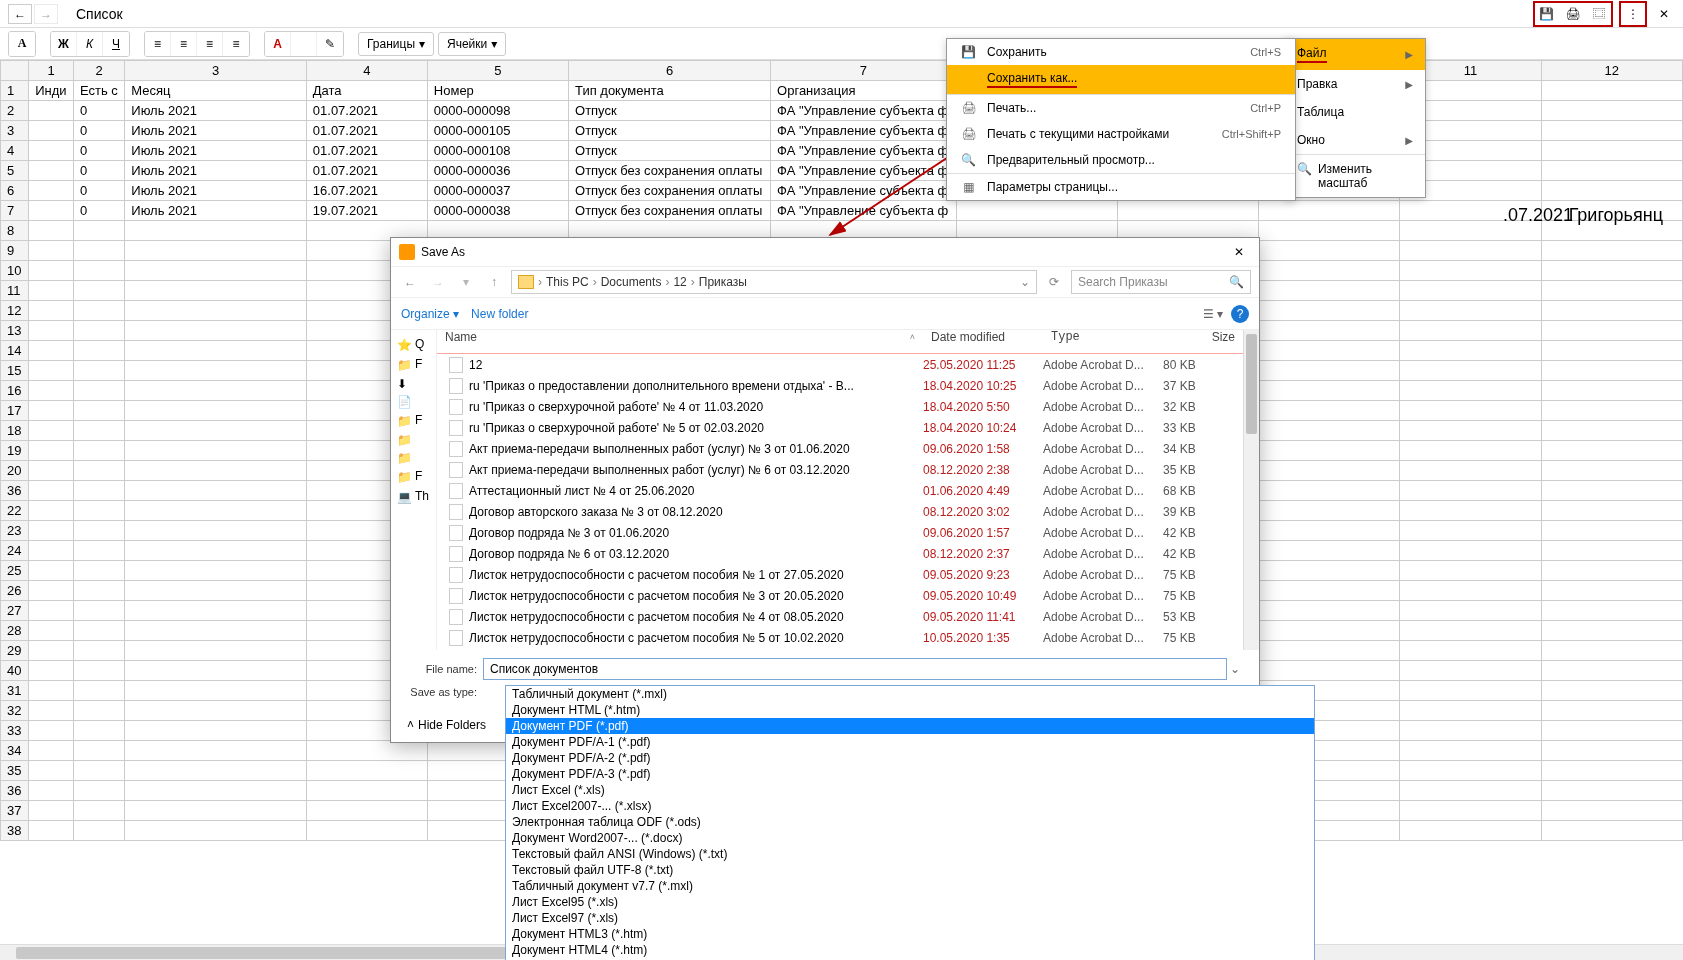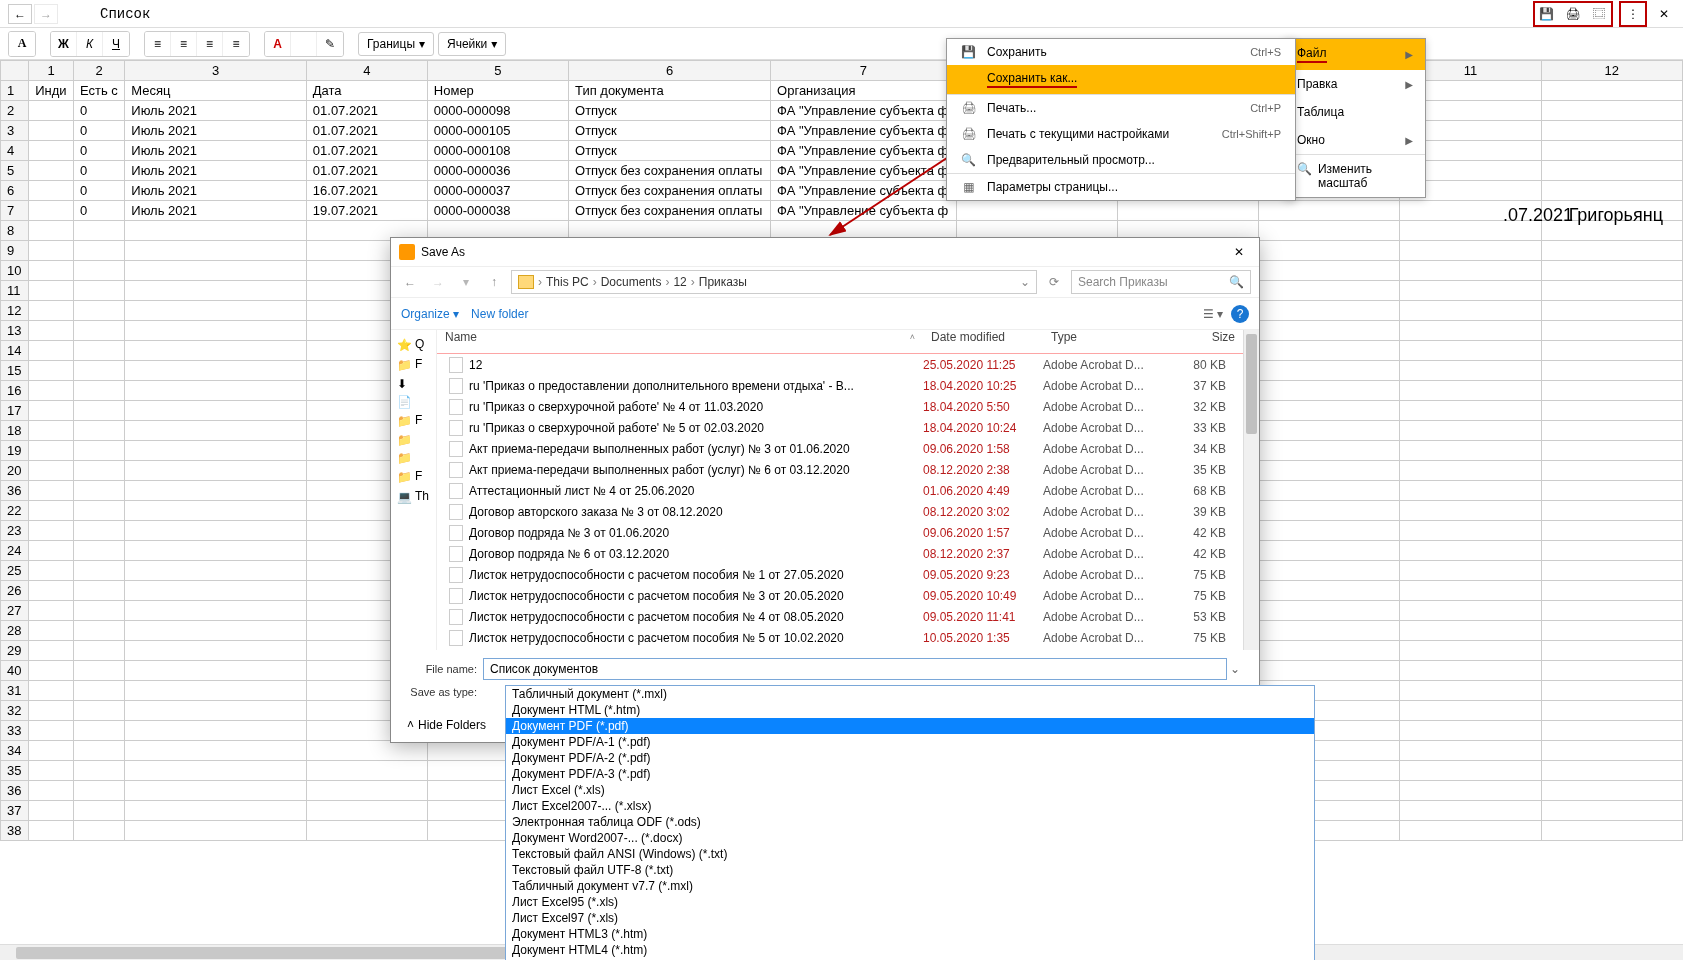--- a/index.html
+++ b/index.html
@@ -1,21 +1,21 @@
 <!DOCTYPE html>
 <html><head>
 <meta charset="utf-8">
 <style>
 * { margin: 0; padding: 0; box-sizing: border-box; font-family: Arial, sans-serif; font-size: 12px; }
 body { background: #fff; position: relative; width: 1683px; height: 960px; overflow: hidden; }
 
 
 .titlebar { height: 28px; display: flex; align-items: center; padding: 0 8px; border-bottom: 1px solid #ddd; }
 .nav-btn { width: 24px; height: 20px; border: 1px solid #ccc; background: #fff; display: inline-flex; align-items: center; justify-content: center; margin-right: 2px; cursor: pointer; }
-.title-text { margin-left: 40px; font-size: 14px; font-family: Liberation Mono, monospace; }
+.title-text { margin-left: 16px; font-size: 14px; }
 .titlebar-right { margin-left: auto; display: flex; gap: 6px; align-items: center; }
 .tbr-btn { width: 22px; height: 20px; display: flex; align-items: center; justify-content: center; border: 1px solid transparent; cursor: pointer; }
 .red-box { border: 2px solid #b00; padding: 1px; display: flex; gap: 4px; }
 
 .fmt-toolbar { height: 32px; display: flex; align-items: center; padding: 4px 8px; gap: 4px; border-bottom: 1px solid #ddd; }
 .fmt-group { display: flex; border: 1px solid #ccc; border-radius: 3px; overflow: hidden; }
 .fmt-btn { width: 26px; height: 24px; display: flex; align-items: center; justify-content: center; background: #fff; border-right: 1px solid #eee; cursor: pointer; }
 .fmt-btn:last-child { border-right: none; }
 .fmt-dropdown { height: 24px; border: 1px solid #ccc; border-radius: 3px; background: #fff; padding: 0 8px; display: flex; align-items: center; gap: 4px; cursor: pointer; }
 
@@ -59,30 +59,30 @@
 .dlg-toolbar-right { margin-left: auto; display: flex; gap: 8px; align-items: center; }
 .dlg-body { display: flex; height: 320px; }
 .dlg-sidebar { width: 46px; border-right: 1px solid #eee; overflow: hidden; padding: 4px 2px; }
 .sidebar-item { display: flex; align-items: center; gap: 4px; padding: 3px 4px; font-size: 11px; white-space: nowrap; }
 .sidebar-ico { width: 14px; height: 12px; flex-shrink: 0; }
 .dlg-filelist { flex: 1; overflow: hidden; position: relative; }
 .fl-header { display: flex; border-bottom: 1px solid #fca5a5; height: 24px; align-items: flex-start; font-size: 11px; color: #444; }
 .fl-header > div { padding: 0 8px; }
 .fl-name { flex: 1; display: flex; align-items: center; }
 .fl-date { width: 120px; }
-.fl-type { width: 120px; }
+.fl-type { width: 120px; font-family: Liberation Mono, monospace; }
 .fl-size { width: 80px; text-align: right; }
 .fl-sort { margin-left: auto; color: #888; font-size: 9px; }
 .fl-rows { overflow-y: auto; height: calc(100% - 24px); }
 .fl-row { display: flex; height: 21px; align-items: center; font-size: 11px; }
 .fl-row .fico { width: 14px; height: 16px; border: 1px solid #ccc; margin: 0 6px 0 12px; background: #fff; flex-shrink: 0; }
 .fl-row .fname { flex: 1; white-space: nowrap; overflow: hidden; text-overflow: ellipsis; }
 .fl-row .fdate { width: 120px; color: #b91c1c; }
 .fl-row .ftype { width: 120px; color: #555; white-space: nowrap; overflow: hidden; text-overflow: ellipsis; }
-.fl-row .fsize { width: 80px; text-align: right; padding-right: 17px; color: #555; }
+.fl-row .fsize { width: 80px; text-align: left; padding-right: 17px; color: #555; }
 .dlg-scroll { width: 16px; background: #f0f0f0; border-left: 1px solid #ddd; position: relative; }
 .dlg-scroll .thumb { position: absolute; top: 4px; left: 2px; right: 2px; height: 100px; background: #c0c0c0; border-radius: 2px; }
 
 .dlg-fields { padding: 8px 16px; }
 .dlg-field-row { display: flex; align-items: center; margin-bottom: 6px; }
 .dlg-field-label { width: 76px; text-align: right; font-size: 11px; color: #333; padding-right: 6px; }
 .dlg-field-input { flex: 1; height: 22px; border: 1px solid #7aa7d8; padding: 0 6px; font-size: 12px; }
 
 .dlg-footer { display: flex; align-items: center; padding: 6px 16px 10px; }
 .hide-folders { display: flex; align-items: center; gap: 4px; font-size: 11px; cursor: pointer; }

